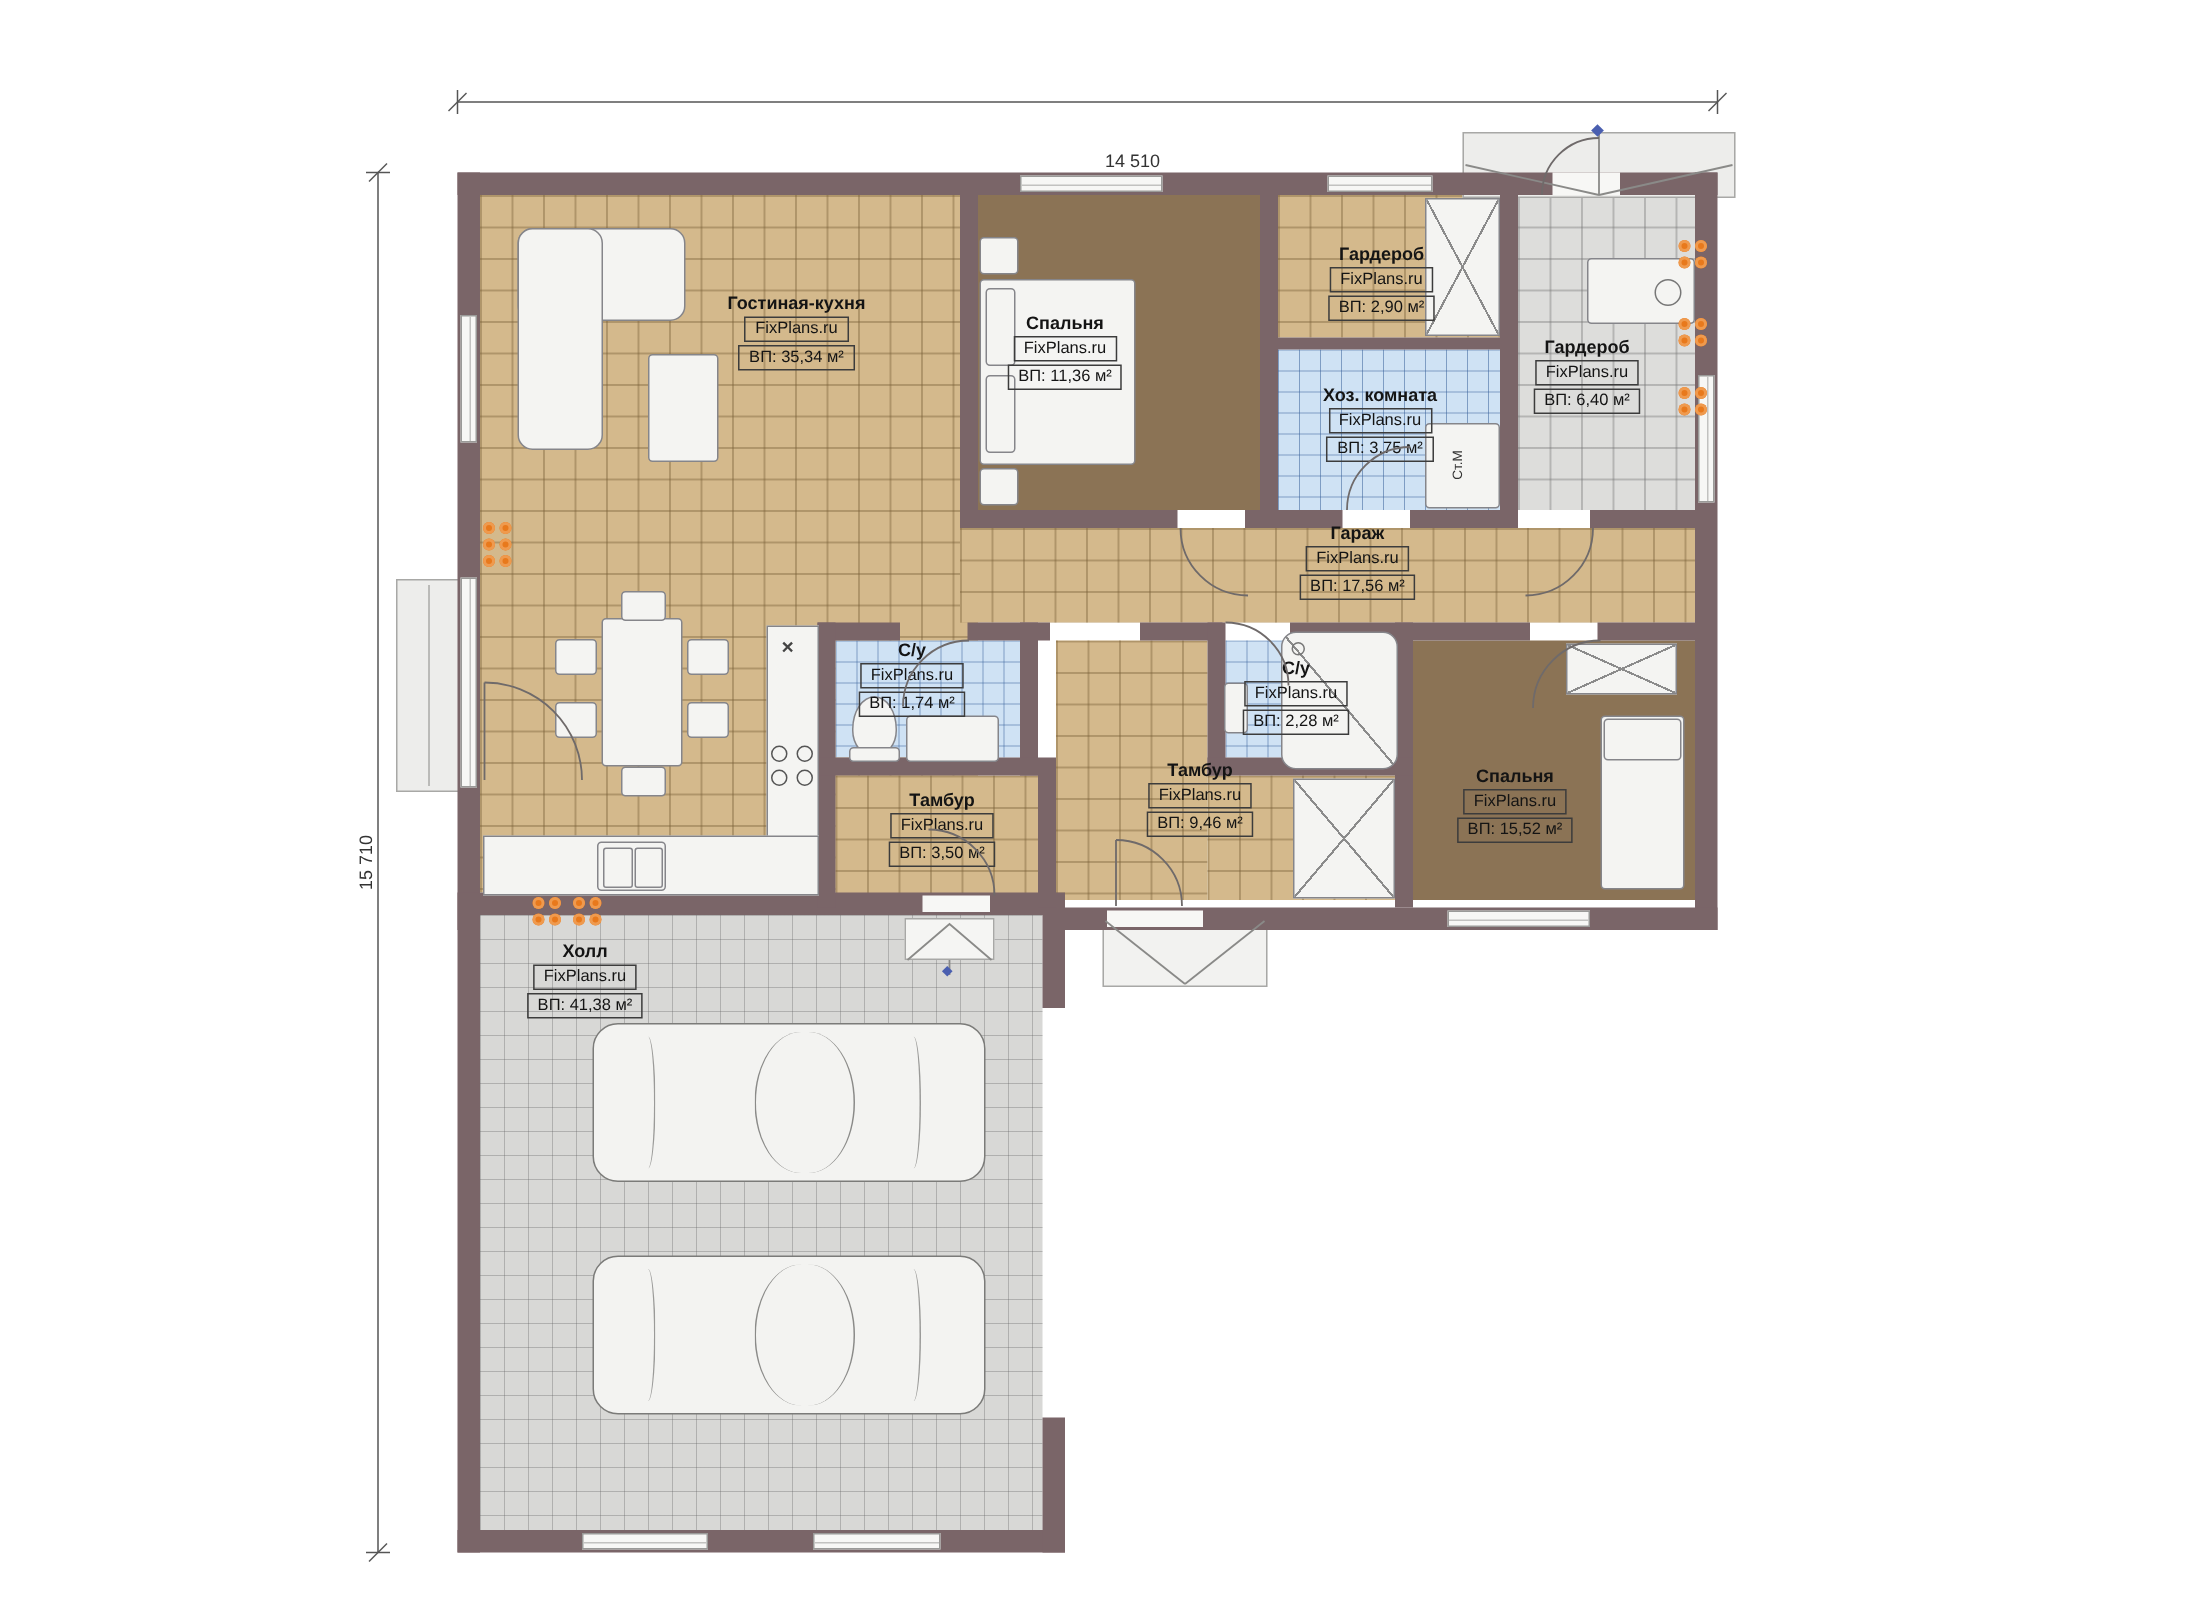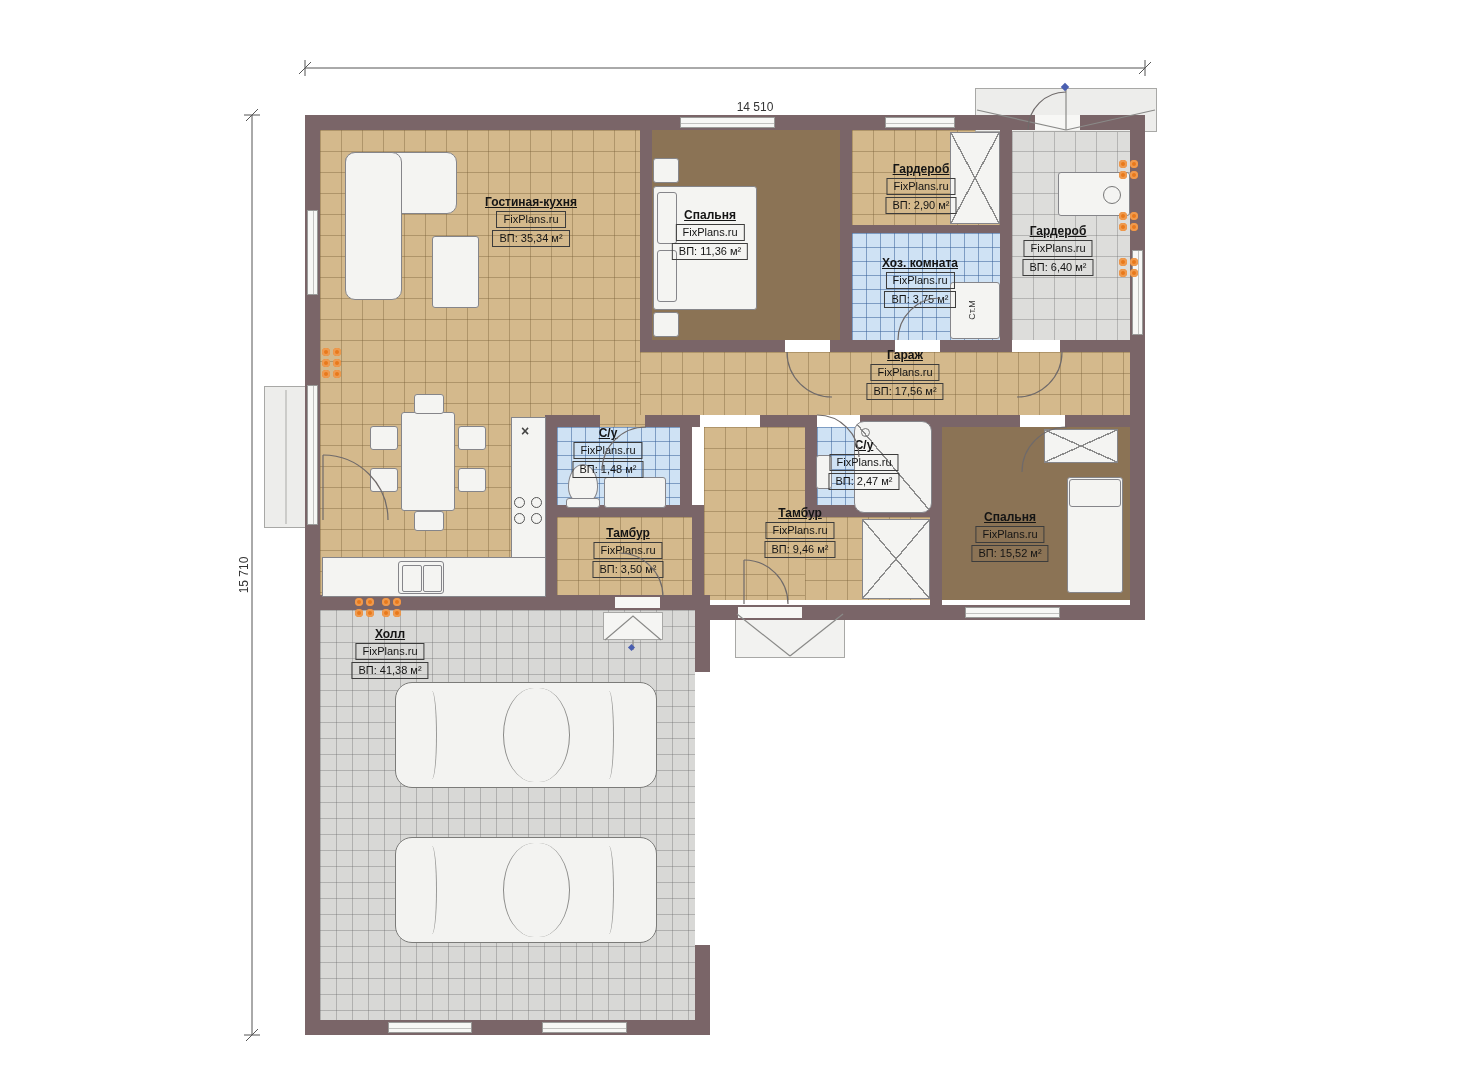--- a/index.html
+++ b/index.html
@@ -43,21 +43,21 @@
 
   .car{position:absolute;background:#f3f3f1;border:1.6px solid #7b7b79;border-radius:17px;z-index:20;box-sizing:border-box;}
   .car .cab{position:absolute;left:41%;top:5%;width:26%;height:90%;box-sizing:border-box;
     border-left:1.6px solid #8a8a88;border-right:1.6px solid #8a8a88;border-radius:46% / 50%;}
   .car .ln{position:absolute;top:8%;height:84%;width:10px;box-sizing:border-box;border-right:1.6px solid #9a9a98;border-radius:0 50% 50% 0/0 50% 50% 0;}
 
   .rad{position:absolute;display:grid;gap:3px;z-index:26;}
   .rad i{width:8px;height:8px;border-radius:50%;background:#e8791c;box-shadow:inset 0 0 0 2px #ef9a4e;}
 
   .room-label{position:absolute;transform:translateX(-50%);text-align:center;color:#141414;z-index:30;white-space:nowrap;}
-  .room-label .rname{font-weight:700;font-size:12px;text-decoration:underline;}
+  .room-label .rname{font-weight:700;font-size:12px;}
   .room-label .lbox{display:inline-block;border:1px solid #3c3c3c;padding:0 6px;font-size:11px;line-height:15px;margin-top:1px;}
 
   .dim-text{position:absolute;font-size:12px;color:#333;z-index:35;}
   .stm{position:absolute;font-size:9px;color:#333;z-index:25;transform:rotate(-90deg);}
   .marker{position:absolute;background:#4a5fb0;z-index:41;transform:rotate(45deg);}
   .hob-x{position:absolute;z-index:22;font-size:14px;font-weight:700;color:#444;}
   .burners{position:absolute;z-index:22;display:grid;grid-template-columns:repeat(2,12px);gap:5px;}
   .burners i{width:11px;height:11px;border:1.6px solid #555;border-radius:50%;box-sizing:border-box;}
   svg.overlay{position:absolute;left:0;top:0;z-index:40;pointer-events:none;}
 </style>
@@ -253,26 +253,26 @@
     <div><span class="lbox">ВП: 6,40 м²</span></div>
   </div>
   <div class="room-label" style="left:905px;top:348px;">
     <div class="rname">Гараж</div>
     <div><span class="lbox">FixPlans.ru</span></div>
     <div><span class="lbox">ВП: 17,56 м²</span></div>
   </div>
   <div class="room-label" style="left:608px;top:426px;">
     <div class="rname">С/у</div>
     <div><span class="lbox">FixPlans.ru</span></div>
-    <div><span class="lbox">ВП: 1,48 м²</span></div>
+    <div><span class="lbox">ВП: 1,74 м²</span></div>
   </div>
   <div class="room-label" style="left:864px;top:438px;">
     <div class="rname">С/у</div>
     <div><span class="lbox">FixPlans.ru</span></div>
-    <div><span class="lbox">ВП: 2,47 м²</span></div>
+    <div><span class="lbox">ВП: 2,28 м²</span></div>
   </div>
   <div class="room-label" style="left:628px;top:526px;">
     <div class="rname">Тамбур</div>
     <div><span class="lbox">FixPlans.ru</span></div>
     <div><span class="lbox">ВП: 3,50 м²</span></div>
   </div>
   <div class="room-label" style="left:800px;top:506px;">
     <div class="rname">Тамбур</div>
     <div><span class="lbox">FixPlans.ru</span></div>
     <div><span class="lbox">ВП: 9,46 м²</span></div>

